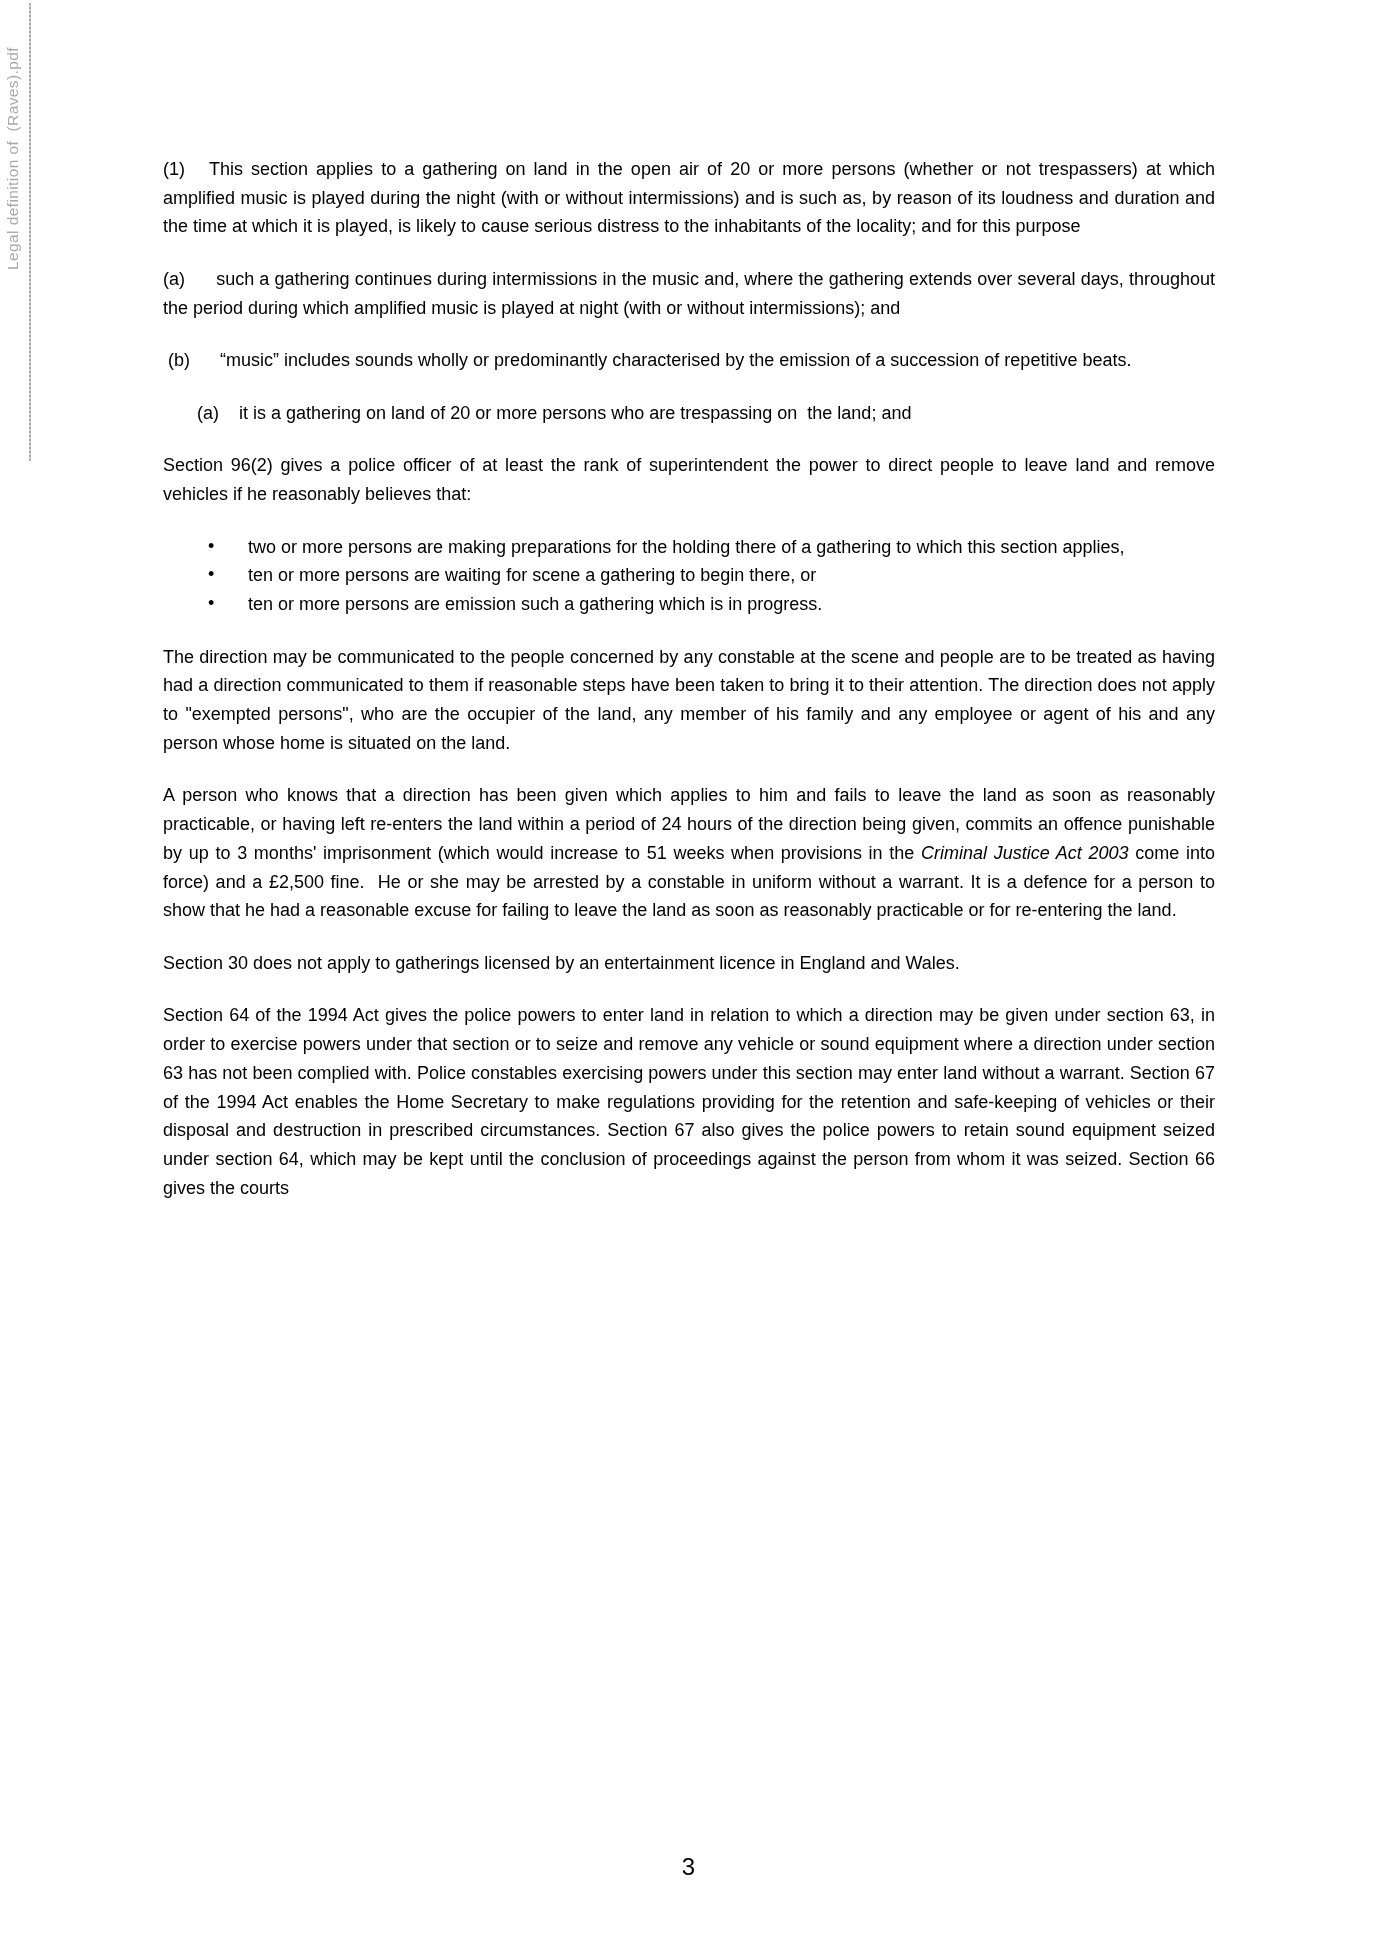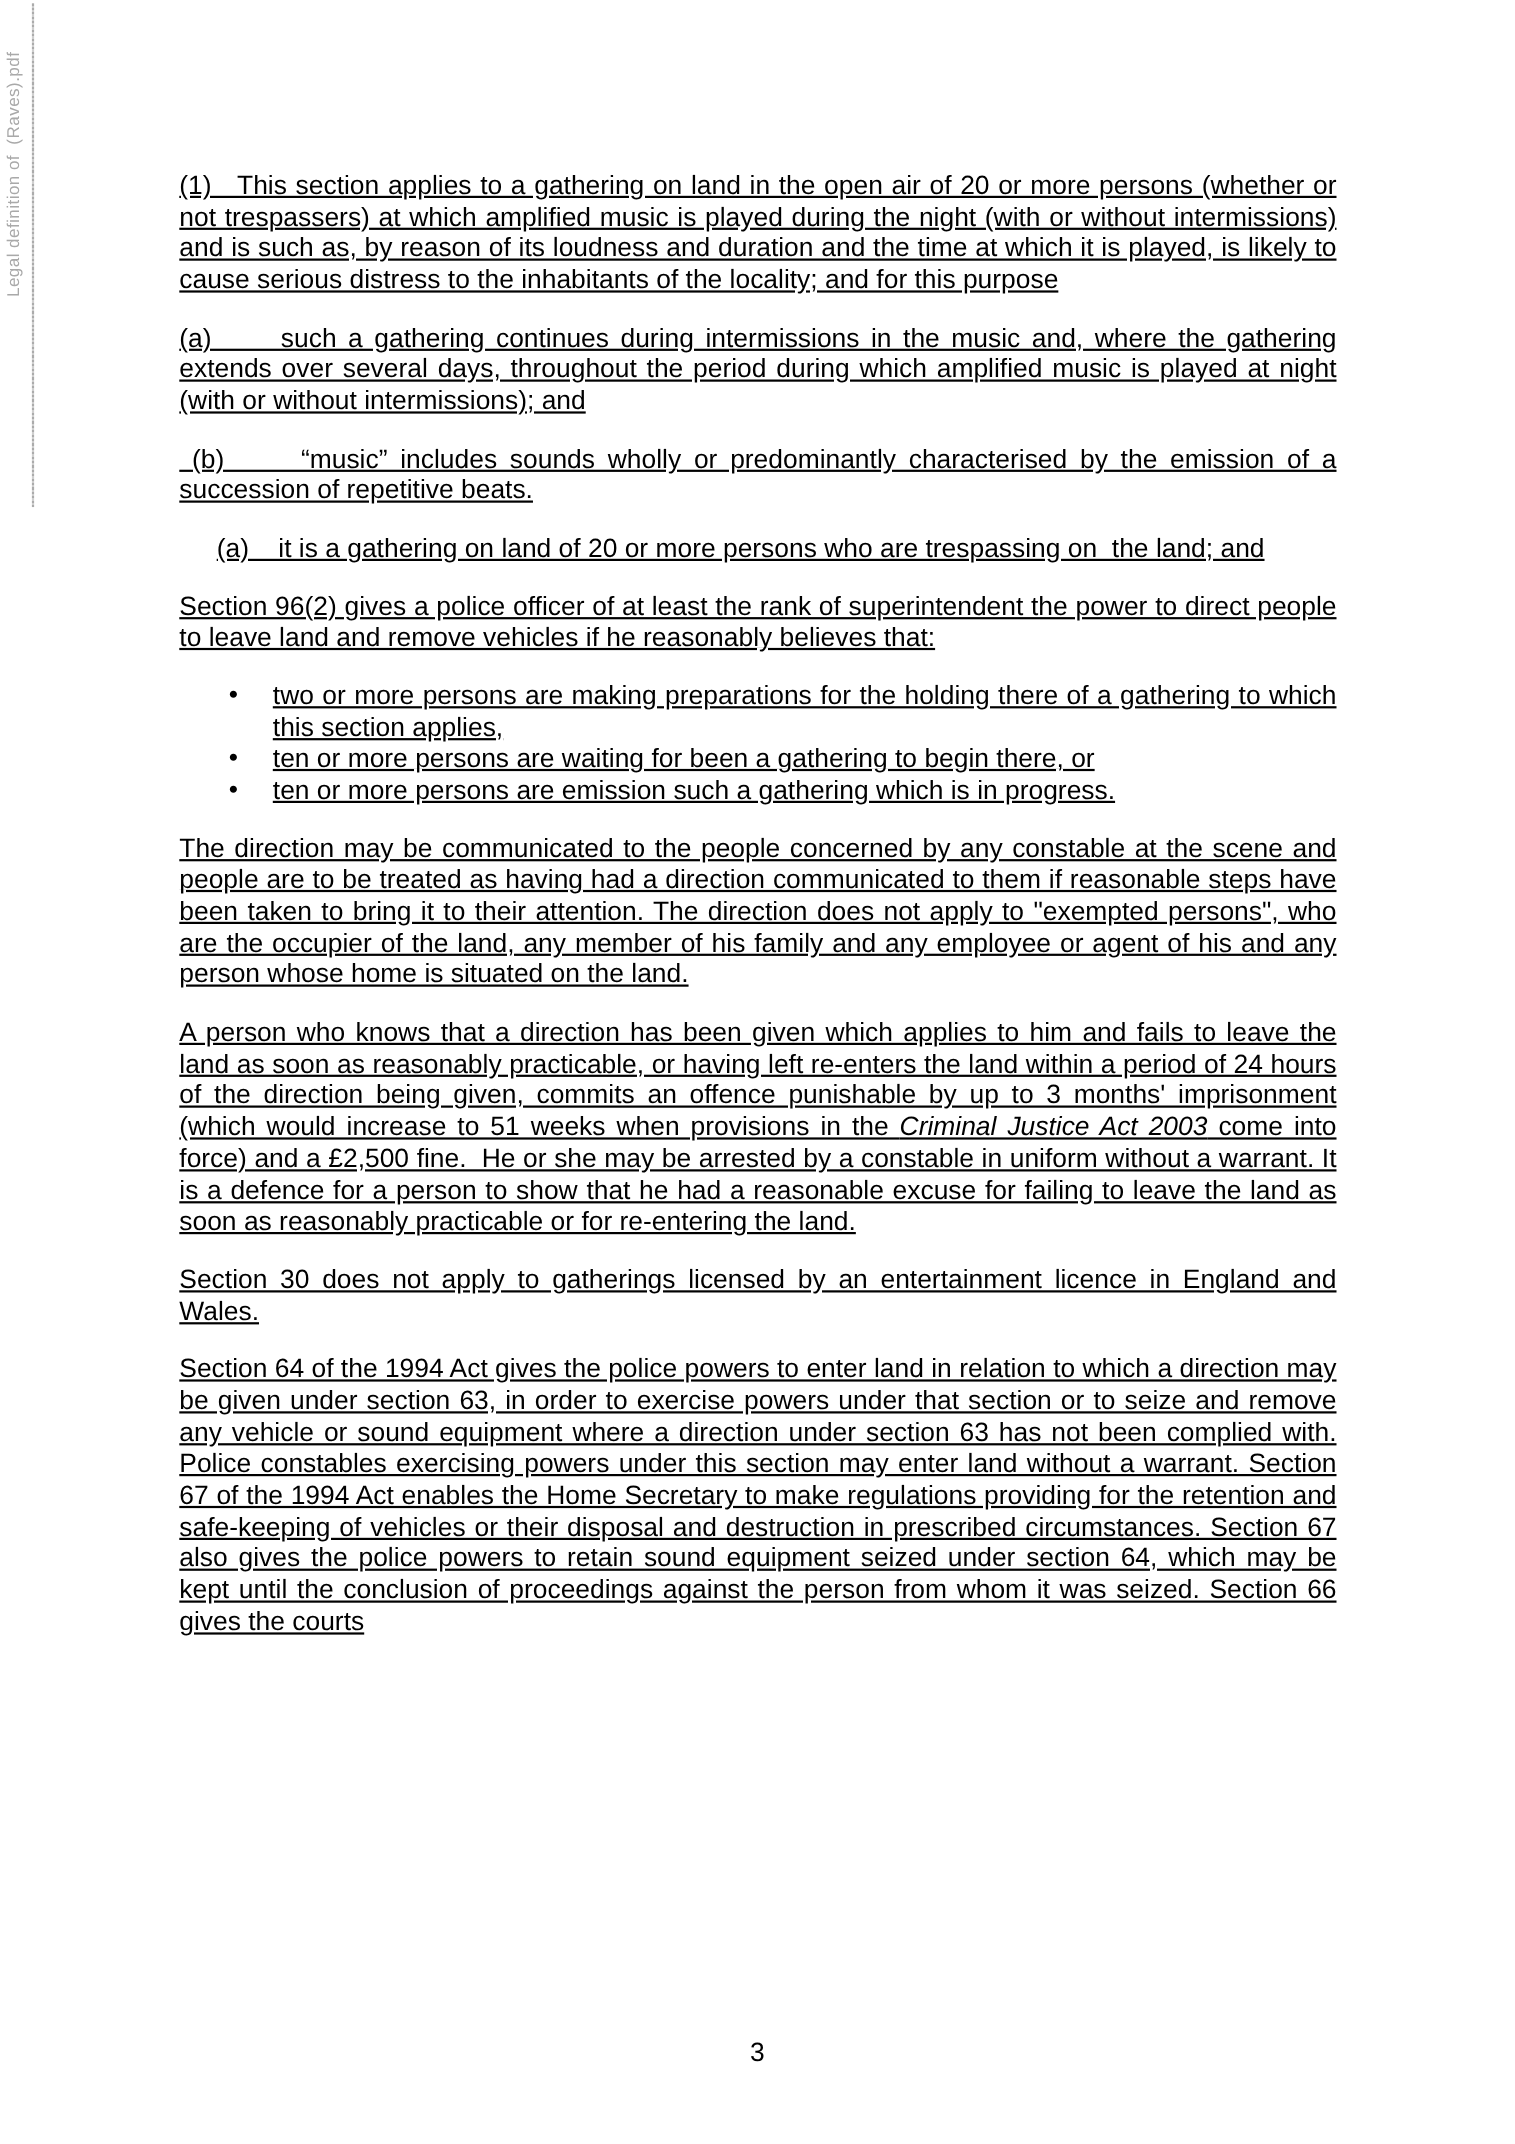--- a/index.html
+++ b/index.html
@@ -31,24 +31,23 @@
     top: 3px;
     width: 2px;
     height: 458px;
     background: repeating-linear-gradient(to bottom, #ababab 0 2px, #cfcfcf 2px 4px);
   }
   .doc {
     position: absolute;
     left: 163px;
     top: 155px;
     width: 1052px;
-    font-size: 24px;
+    font-size: 18px;
     line-height: 28.7px;
     text-align: justify;
-    text-decoration: underline;
   }
   .doc p { margin: 0 0 23.9px 0; }
   .ind1 { margin-left: 83px; }
   .ind2 { margin-left: 117px; }
   .hang { margin-left: 83px; text-indent: 34px; }
   ul.bullets {
     list-style: none;
     margin: 0 0 23.9px 0;
     padding: 0;
   }
@@ -95,21 +94,21 @@
 
     <p>Section 96(2) gives a police officer of at least the rank of superintendent the power to direct people to leave land and remove vehicles if he reasonably believes that:</p>
 
     <ul class="bullets">
       <li>
         <span class="dot">•</span>
         <span>two or more persons are making preparations for the holding there of a gathering to which this section applies,</span>
       </li>
       <li>
         <span class="dot">•</span>
-        <span>ten or more persons are waiting for been a gathering to begin there, or</span>
+        <span>ten or more persons are waiting for scene a gathering to begin there, or</span>
       </li>
       <li>
         <span class="dot">•</span>
         <span>ten or more persons are emission such a gathering which is in progress.</span>
       </li>
     </ul>
 
     <p>The direction may be communicated to the people concerned by any constable at the scene and people are to be treated as having had a direction communicated to them if reasonable steps have been taken to bring it to their attention. The direction does not apply to "exempted persons", who are the occupier of the land, any member of his family and any employee or agent of his and any person whose home is situated on the land.</p>
 
     <p><span>A person who knows that a direction has been given which applies to him and fails to leave the land as soon as reasonably practicable, or having left re-enters the land within a period of 24 hours of the direction being given, commits an offence punishable by up to 3 months' imprisonment (which would increase to 51 weeks when provisions in the </span><i>Criminal Justice Act 2003</i><span> come into force) and a £2,500 fine.&nbsp; He or she may be arrested by a constable in uniform without a warrant. It is a defence for a person to show that he had a reasonable excuse for failing to leave the land as soon as reasonably practicable or for re-entering the land.</span></p>

